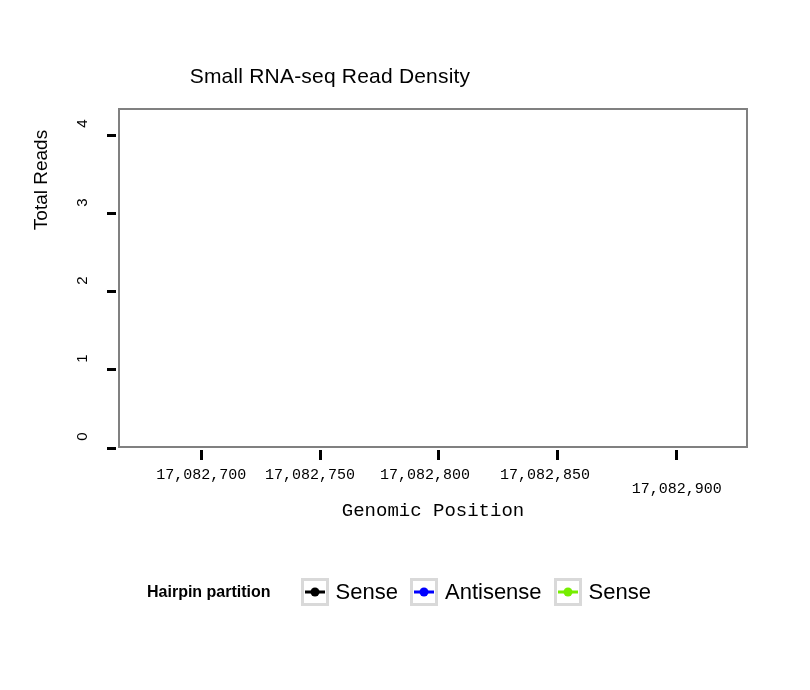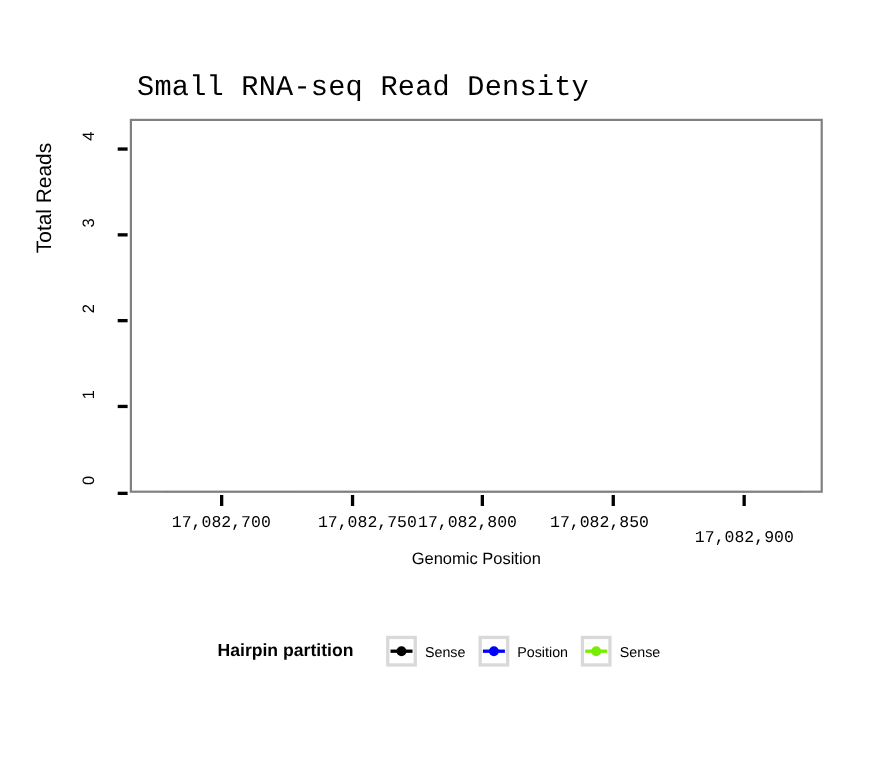--- a/index.html
+++ b/index.html
@@ -20,24 +20,23 @@
     left: 0; top: 0;
     width: 810px;
     height: 690px;
   }
   .plot-title {
     position: absolute;
     left: 0;
     top: 64px;
     width: 660px;
     text-align: center;
-    font-size: 26px;
+    font-size: 21px;
     color: #000;
     letter-spacing: 0.2px;
-    font-family: Liberation Mono, monospace;
   }
   .ylab {
     position: absolute;
     left: 30px;
     top: 180px;
     width: 200px;
     transform: rotate(-90deg);
     transform-origin: 0 0;
     text-align: center;
     font-size: 19px;
@@ -46,21 +45,22 @@
   .ylab-inner {
     display: block;
     transform: translate(-100px, 0);
   }
   .xlab {
     position: absolute;
     left: 118px;
     top: 500px;
     width: 630px;
     text-align: center;
-    font-size: 15px;
+    font-size: 19px;
+    font-family: Liberation Mono, monospace;
   }
   #panel-wrap {
     position: absolute;
     left: 118px;
     top: 108px;
     width: 630px;
     height: 340px;
   }
   .panel-border {
     position: absolute;
@@ -139,21 +139,21 @@
   .legend-key .kdot {
     position: absolute;
     left: 50%;
     top: 50%;
     width: 9px;
     height: 9px;
     border-radius: 50%;
     transform: translate(-50%, -50%);
   }
   .legend-label {
-    font-size: 13px;
+    font-size: 22px;
     white-space: nowrap;
   }
 </style>
 </head>
 <body>
 
 <div id="figure">
 
   <div class="plot-title">Small RNA-seq Read Density</div>
 
@@ -201,21 +201,21 @@
       <div class="ytick-label" style="left: 66px; top: 282.678px;">2</div>
       <div class="ytick-mark" style="left: 107px; top: 212.017px;"></div>
       <div class="ytick-label" style="left: 66px; top: 204.517px;">3</div>
       <div class="ytick-mark" style="left: 107px; top: 133.856px;"></div>
       <div class="ytick-label" style="left: 66px; top: 126.356px;">4</div>
     </div>
   <div id="xaxis">
       <div class="xtick-mark" style="left: 199.708px; top: 450px;"></div>
       <div class="xtick-label" style="left: 136.208px; top: 467px;">17,082,700</div>
       <div class="xtick-mark" style="left: 318.575px; top: 450px;"></div>
-      <div class="xtick-label" style="left: 269px; top: 467px;">17,082,750</div>
+      <div class="xtick-label" style="left: 245px; top: 467px;">17,082,750</div>
       <div class="xtick-mark" style="left: 437.443px; top: 450px;"></div>
       <div class="xtick-label" style="left: 360px; top: 467px;">17,082,800</div>
       <div class="xtick-mark" style="left: 556.311px; top: 450px;"></div>
       <div class="xtick-label" style="left: 480px; top: 467px;">17,082,850</div>
       <div class="xtick-mark" style="left: 675.179px; top: 450px;"></div>
       <div class="xtick-label" style="left: 611.679px; top: 481px;">17,082,900</div>
     </div>
 
   <div class="xlab">Genomic Position</div>
 
@@ -227,21 +227,21 @@
             <div class="kline" style="background: rgb(0, 0, 0);"></div>
             <div class="kdot" style="background: rgb(0, 0, 0);"></div>
           </div>
           <span class="legend-label">Sense</span>
         </div>
         <div class="legend-item">
           <div class="legend-key">
             <div class="kline" style="background: rgb(0, 0, 255);"></div>
             <div class="kdot" style="background: rgb(0, 0, 255);"></div>
           </div>
-          <span class="legend-label">Position</span>
+          <span class="legend-label">Antisense</span>
         </div>
         <div class="legend-item">
           <div class="legend-key">
             <div class="kline" style="background: rgb(118, 238, 0);"></div>
             <div class="kdot" style="background: rgb(118, 238, 0);"></div>
           </div>
           <span class="legend-label">Sense</span>
         </div>
       </div>
   </div>

